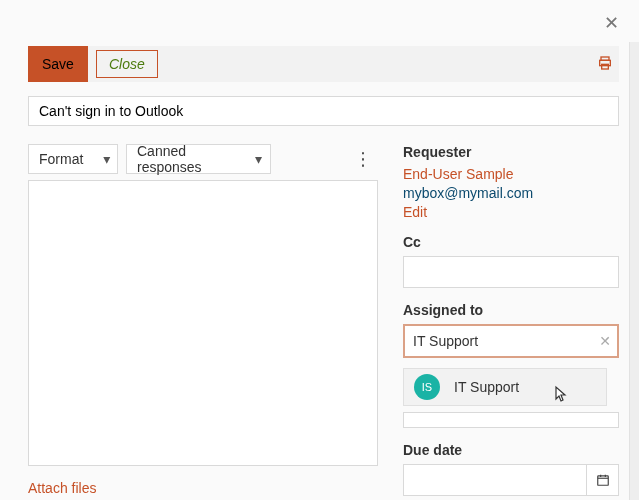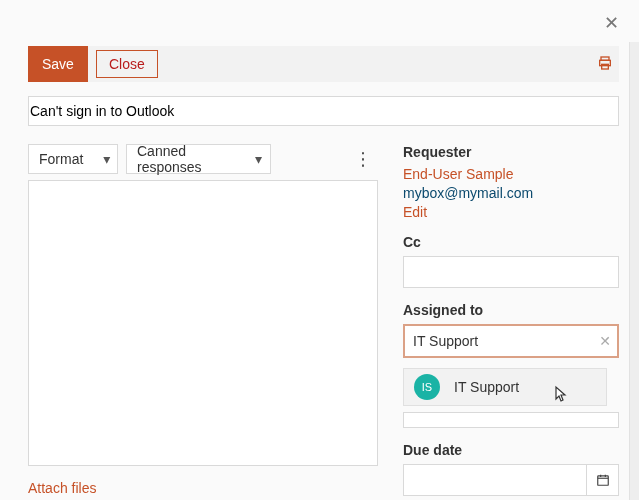--- a/index.html
+++ b/index.html
@@ -44,44 +44,45 @@
   .toolbar {
     display: flex;
     align-items: center;
     background: #f2f2f2;
     height: 36px;
     padding: 0 6px 0 0;
     margin-bottom: 14px;
   }
   .btn-primary {
     background: #c65127;
-    color: #ffffff;
+    color: #000000;
     border: none;
     height: 100%;
     padding: 0 14px;
     font-size: 14px;
     cursor: pointer;
   }
   .btn-secondary {
     border: 1px solid #c65127;
-    color: #b91c1c;
+    color: #4d7c0f;
     background: transparent;
     height: 28px;
     margin-left: 8px;
     padding: 0 12px;
     font-size: 14px;
     cursor: pointer;
+    font-style: italic;
   }
   .toolbar-spacer { flex: 1; }
   .print-icon { color: #c65127; }
   .subject-input {
     width: 100%;
     border: 1px solid #d9d9d9;
     background: #fff;
-    padding: 6px 1px;
+    padding: 6px 10px;
     font-size: 14px;
     margin-bottom: 18px;
   }
   .columns {
     display: flex;
     gap: 25px;
     justify-content: flex-end;
   }
   .left-col {
     flex: 0 0 350px;

